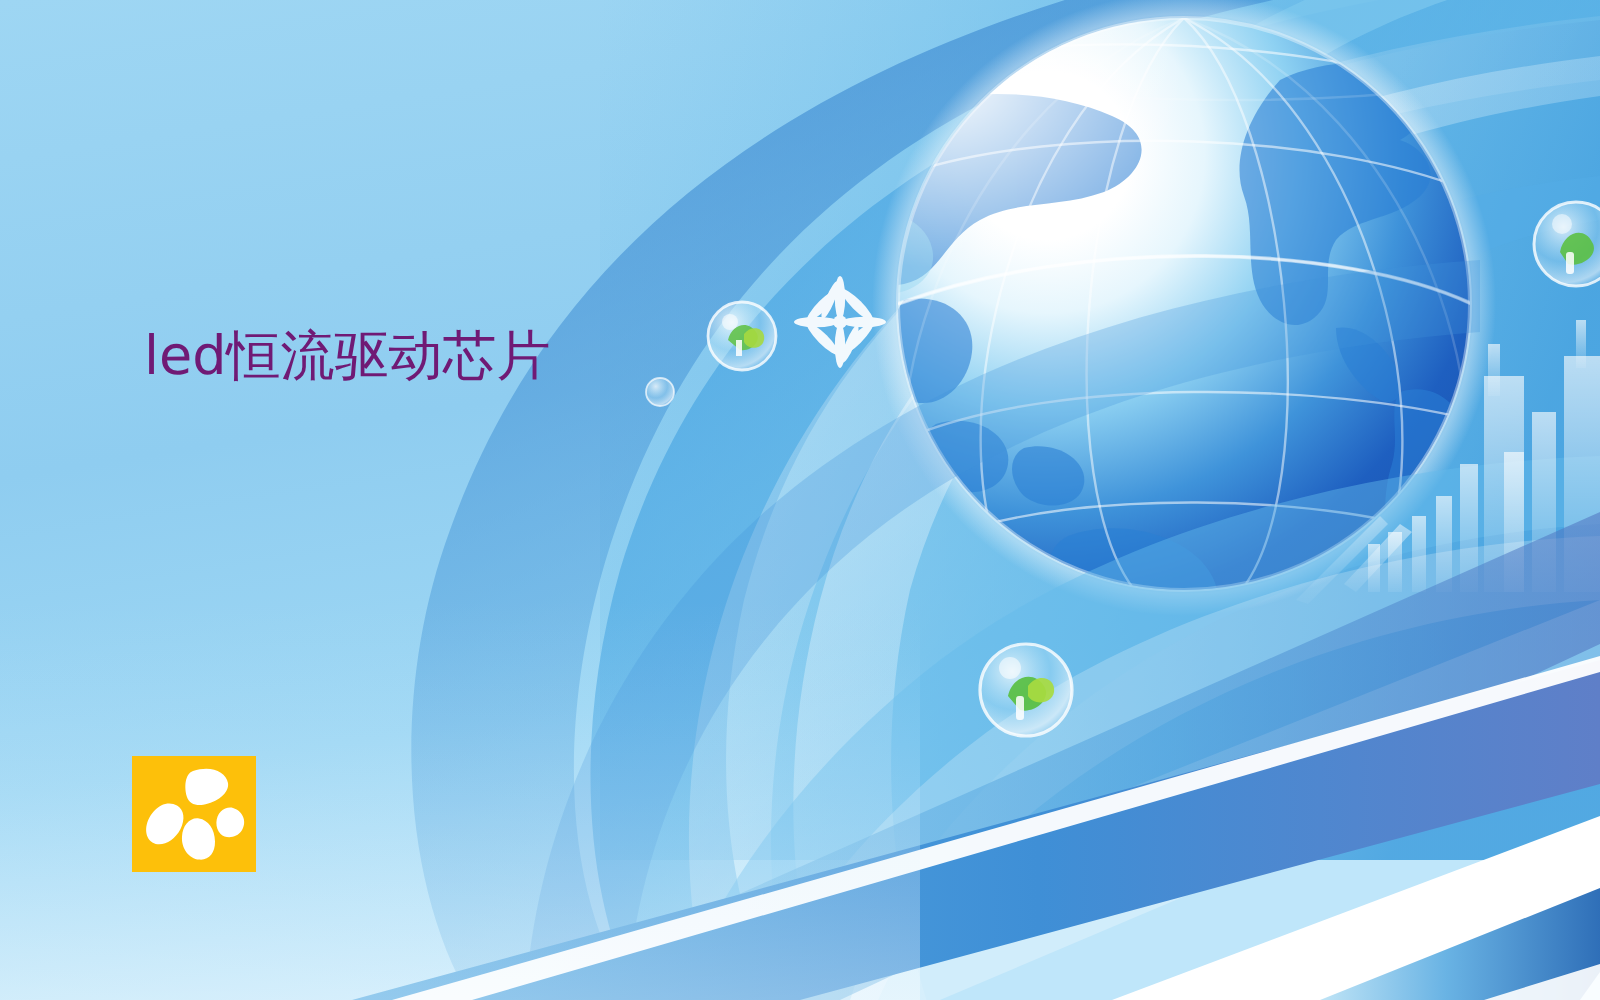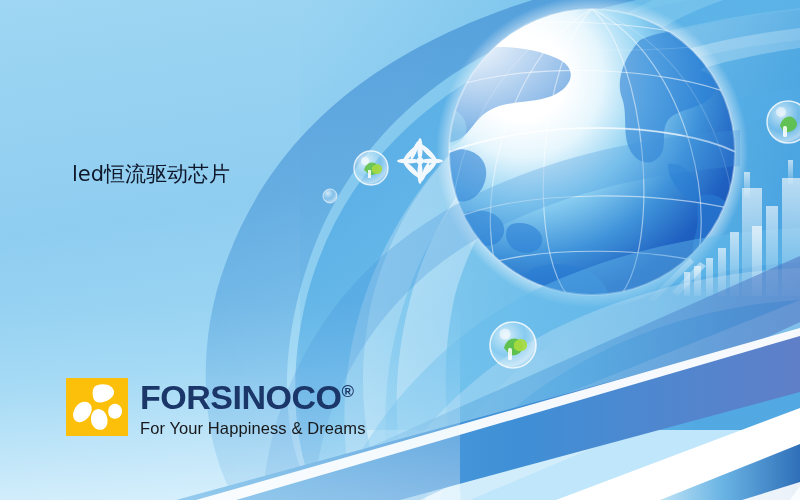--- a/index.html
+++ b/index.html
@@ -10,22 +10,22 @@
   }
   #stage{position:relative;width:800px;height:500px;overflow:hidden;}
   #bg{position:absolute;left:0;top:0;width:800px;height:500px;}
 
   
   .headline{
     position:absolute;left:72px;top:160px;width:330px;
     z-index:40;pointer-events:none;
   }
   .headline .line{
-    color:#0f172a;
-    font-size:21px;
+    color:#701a75;
+    font-size:27px;
     line-height:1.42;
     font-weight:400;
     font-family:"DejaVu Sans","Liberation Sans",sans-serif;
     white-space:nowrap;
     letter-spacing:0px;
   }
   .headline .line2{padding-left:18px;}
 
   
   .logo{position:absolute;left:66px;top:378px;z-index:45;display:flex;align-items:flex-start;}
@@ -329,19 +329,15 @@
                    C31.6,25.1 28.4,23.4 27.4,20.2 C26.1,16 26.3,9 30.5,7.5 Z"></path>
           <path d="M50.5,26 C55.8,27.6 57.6,33.2 54.8,37.4 C52.3,41.1 47,41.6 44.3,39
                    C41.4,36.2 41.6,30.4 44.4,27.8 C46.1,26.2 48.5,25.4 50.5,26 Z"></path>
           <path d="M33.5,31.2 C38,31.9 41.4,36.4 41.5,42.8 C41.6,48.6 38.3,52.3 33.6,51.8
                    C28.4,51.3 24.6,46.2 25,40.2 C25.3,34.6 29,30.5 33.5,31.2 Z"></path>
           <path d="M22.5,24.8 C26,26.8 26.8,31.6 24.2,36.6 C21.2,42.4 14.6,46 10.2,43.2
                    C5.8,40.4 6.2,33.2 10.6,28 C14.4,23.5 19.2,22.9 22.5,24.8 Z"></path>
         </g>
       </svg>
     </div>
-    <div class="logo-text">
-      <div class="brand"><span>FORSINOCO</span><span class="reg">®</span></div>
-      <div class="tagline">For Your Happiness &amp; Dreams</div>
-    </div>
   </div>
 
 </div>
 
 </body></html>

